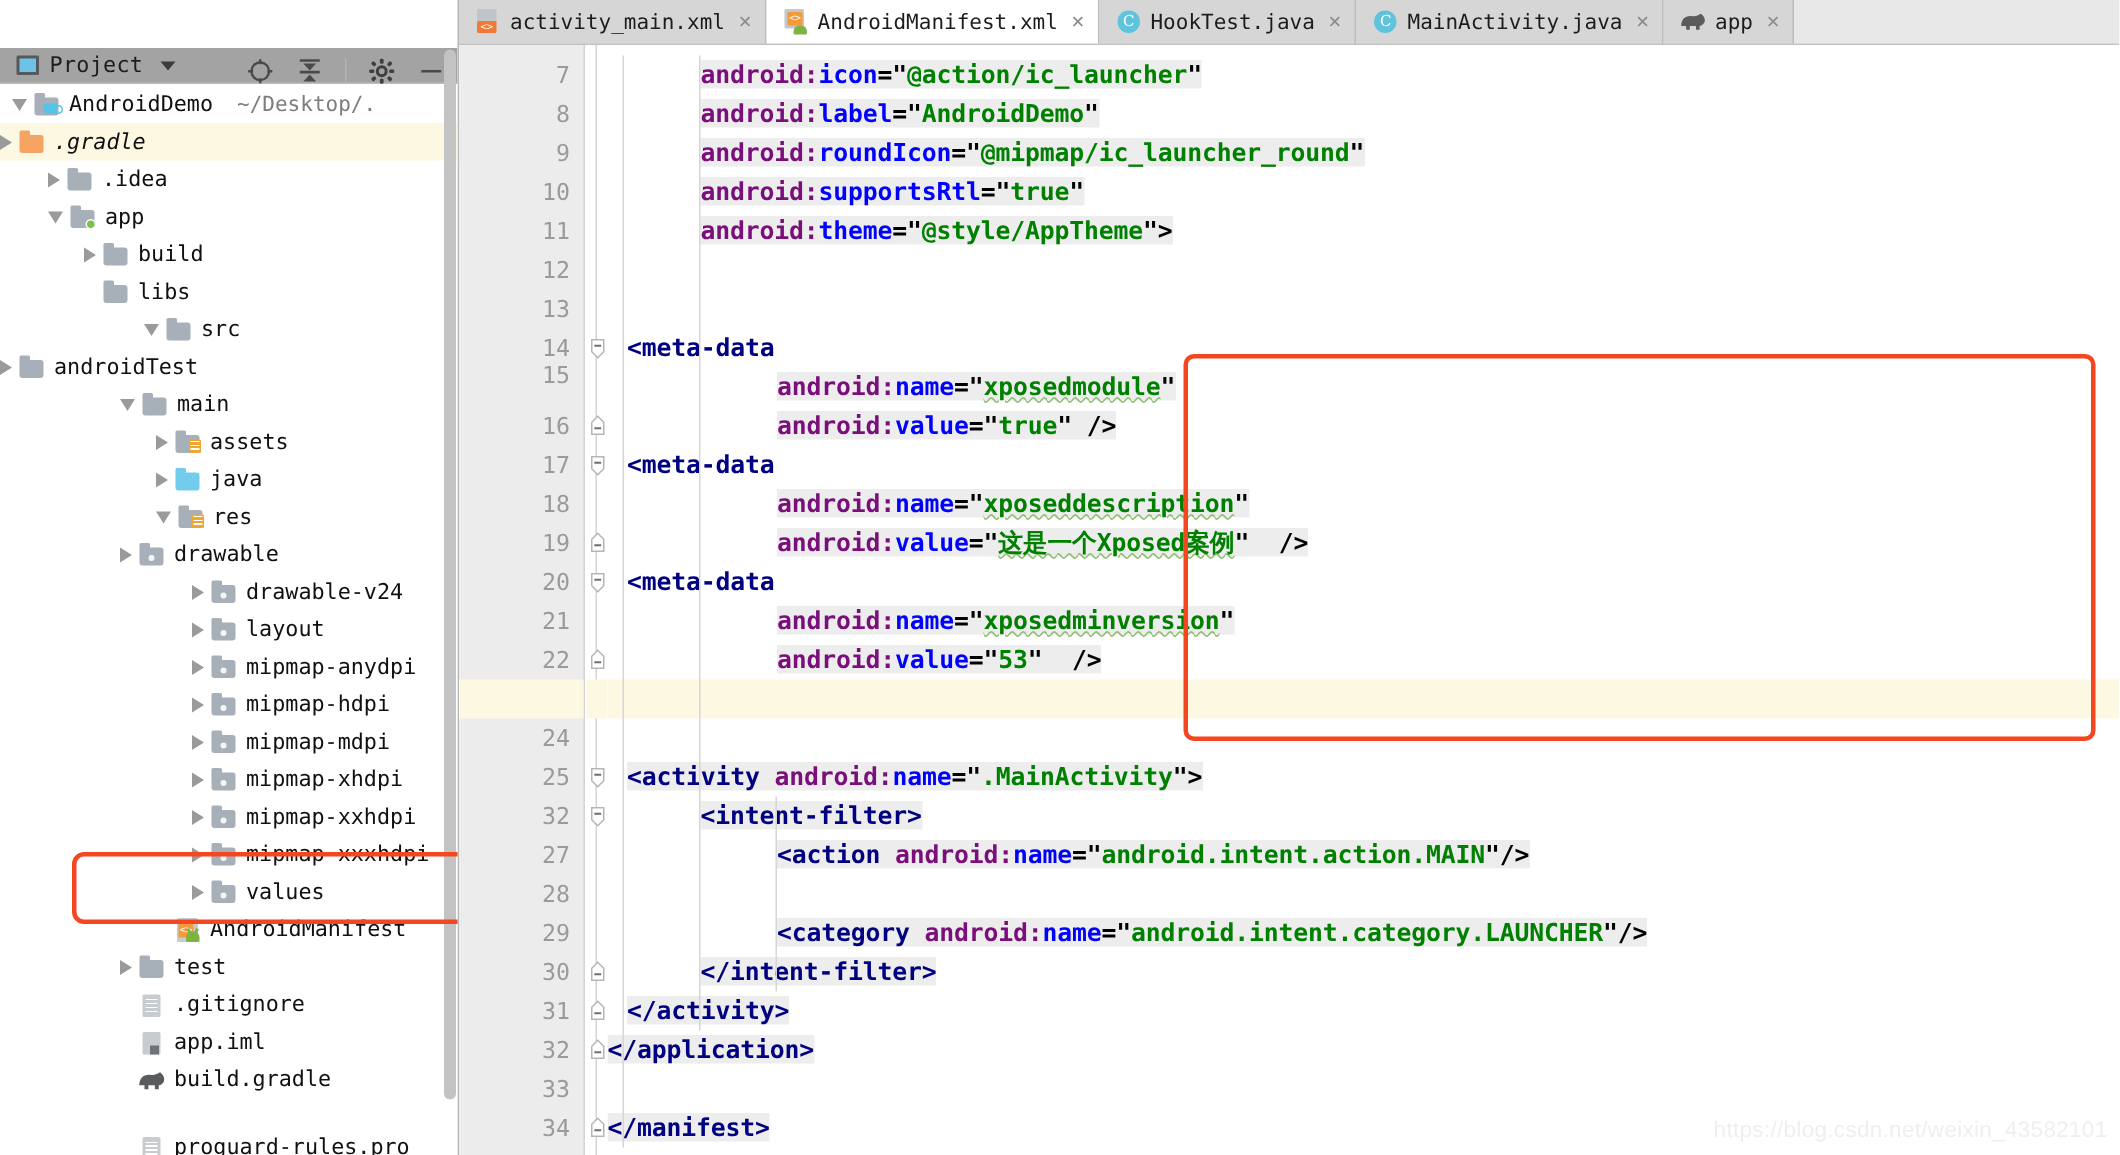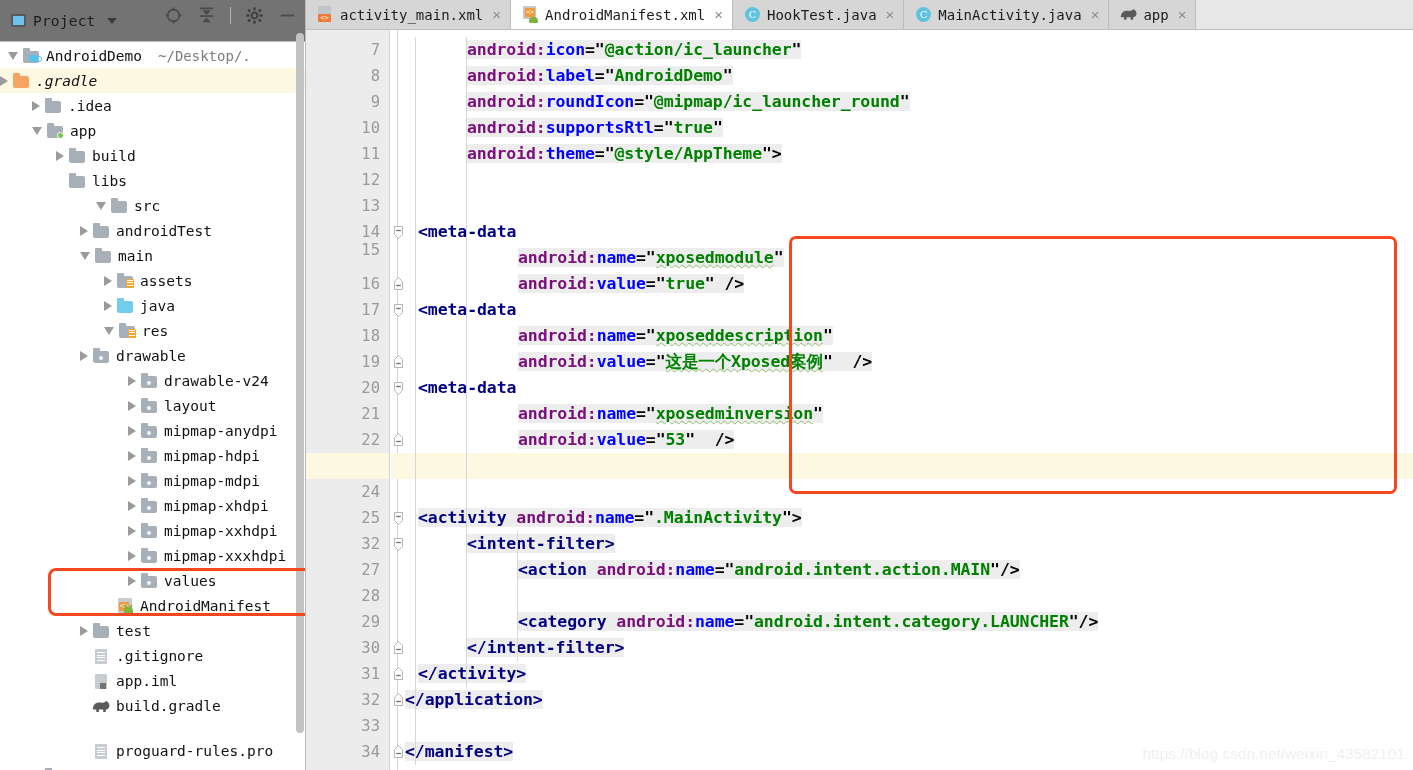--- a/index.html
+++ b/index.html
@@ -19,24 +19,24 @@
   
   #left-panel {
     position: absolute; left: 0; top: 0;
     width: 306px; height: 770px;
     background: #ffffff;
     border-right: 1px solid #b9b9b9;
     overflow: hidden;
   }
   #project-toolbar {
     position: relative;
-    height: 42px;
-    background: #737373;
+    height: 24px;
+    background: #a3a3a3;
     border-bottom: 1px solid #bdbdbd;
-    display: flex; align-items: center;
+    display: flex; align-items: center; margin-top: 32px;
   }
   .proj-label-wrap {
     display: flex; align-items: center;
     gap: 7px;
     padding-left: 11px;
   }
   .proj-square {
     width: 15px; height: 13px;
     background: #6ec2e8;
     border: 2px solid #58595b;
@@ -453,21 +453,21 @@
         <div class="trow" style="padding-left: 56px;">
           <span class="arrow none"></span>
           <span class="ticon"><span class="f-grey"><span class="f-tab"></span><span class="f-base"></span></span></span>
           <span class="tlabel">libs</span>
         </div>
         <div class="trow" style="padding-left: 56px; margin-left: 40px;">
           <span class="arrow down"></span>
           <span class="ticon"><span class="f-grey"><span class="f-tab"></span><span class="f-base"></span></span></span>
           <span class="tlabel">src</span>
         </div>
-        <div class="trow" style="padding-left: 80px; align-items: center;">
+        <div class="trow" style=" align-items: center;">
           <span class="arrow right"></span>
           <span class="ticon"><span class="f-grey"><span class="f-tab"></span><span class="f-base"></span></span></span>
           <span class="tlabel">androidTest</span>
         </div>
         <div class="trow" style="padding-left: 80px;">
           <span class="arrow down"></span>
           <span class="ticon"><span class="f-grey"><span class="f-tab"></span><span class="f-base"></span></span></span>
           <span class="tlabel">main</span>
         </div>
         <div class="trow" style="padding-left: 104px;">

